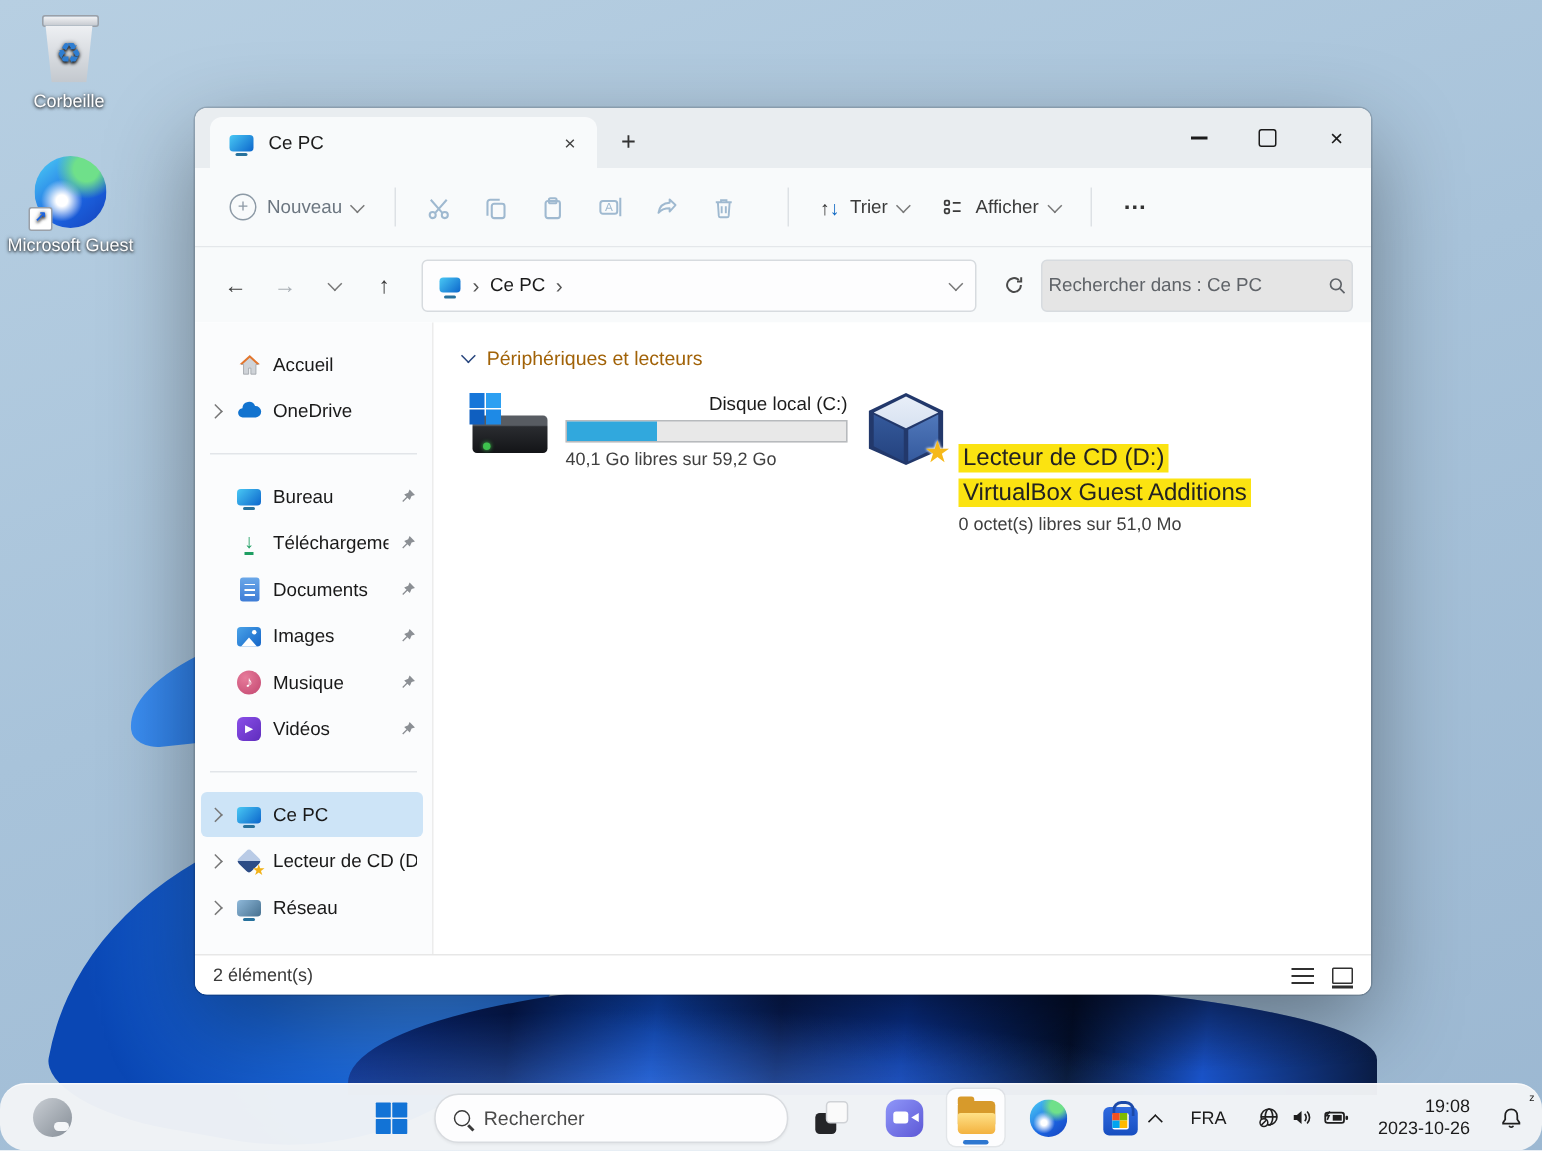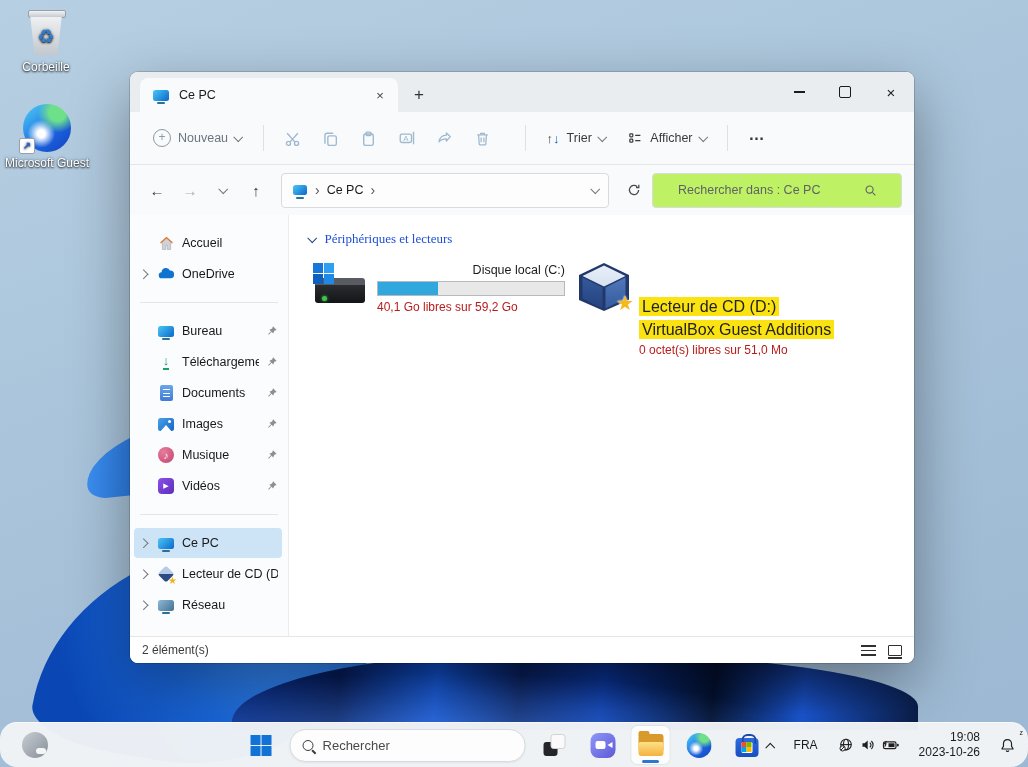--- a/index.html
+++ b/index.html
@@ -63,41 +63,41 @@
   .more-dots{font-size:16px;font-weight:bold;color:#333;letter-spacing:1px;line-height:10px;padding-bottom:6px;}
   .tool-right{margin-left:auto;margin-right:126px;display:flex;align-items:center;gap:4px;}
 
   .addr{height:50px;background:#f8fafb;display:flex;align-items:center;padding:0 12px;gap:3px;flex:none;}
   .nbtn{width:30px;height:30px;display:flex;align-items:center;justify-content:center;border-radius:5px;font-size:15px;color:#3c3c3c;}
   .nbtn.dis{color:#a9afb5;}
   .addr-box{flex:1;height:33px;margin:0 7px;background:#fdfdfe;border:1px solid #d7dbdf;border-radius:4px;
     display:flex;align-items:center;gap:7px;padding:0 10px;font-size:12.5px;color:#1b1b1b;}
   .crumb-sep{color:#555;font-size:14px;}
   .addr-box .spacer{flex:1;}
-  .srch{width:202px;height:33px;background:#bef264;border:1px solid #d7dbdf;border-radius:4px;display:flex;align-items:center;padding:0 23px;}
+  .srch{width:202px;height:33px;background:#e5e5e5;border:1px solid #d7dbdf;border-radius:4px;display:flex;align-items:center;padding:0 2px;}
   .srch input{flex:1;border:none;outline:none;background:transparent;font-size:12.5px;color:#1b1b1b;font-family:inherit;}
   .srch input::placeholder{color:#5f6368;}
 
   .wbody{flex:1;display:flex;background:#fff;min-height:0;}
   .side{width:158px;flex:none;padding-top:12px;background:#fbfcfd;}
   .srow{height:30px;margin:1px 6px 1px 4px;display:flex;align-items:center;gap:7px;padding:0 4px 0 2px;border-radius:4px;font-size:12.5px;color:#191919;}
   .srow.sel{background:#cde4f7;}
   .chev-slot{width:14px;flex:none;display:flex;justify-content:center;}
   .slabel{flex:1;white-space:nowrap;overflow:hidden;}
   .ssep{height:1px;background:#e2e5e9;margin:13px 10px;}
   .pin{flex:none;}
 
   .content{flex:1;border-left:1px solid #ececec;padding:16px 0 0 20px;}
-  .sect{display:flex;align-items:center;gap:9px;font-size:13px;color:#1d4ed8;font-family:Liberation Serif, serif;}
+  .sect{display:flex;align-items:center;gap:9px;font-size:13px;color:#a16207;}
   .tiles{display:flex;margin-top:12px;gap:6px;}
   .tile{display:flex;gap:10px;width:252px;padding:4px;border-radius:4px;}
   .tname{font-size:12.5px;color:#1b1b1b;text-align:right;}
   .tbar{width:186px;height:13px;border:1px solid #b7babd;background:#e8e8e8;margin-top:4px;}
   .tfill{height:100%;background:#31a8dd;}
-  .tfree{font-size:12px;color:#b91c1c;margin-top:4px;}
+  .tfree{font-size:12px;color:#404040;margin-top:4px;}
   .hl{background:#fbe311;color:#222;padding:1px 3px;line-height:1.45;-webkit-box-decoration-break:clone;box-decoration-break:clone;}
   .hlwrap{width:200px;font-size:16px;margin-top:32px;}
 
   .sbar{height:26px;border-top:1px solid #e7e7e7;display:flex;align-items:center;padding:0 12px;font-size:12px;color:#3a3a3a;flex:none;background:#fff;}
   .sbar .right{margin-left:auto;display:flex;gap:12px;align-items:center;}
   .v-list{width:15px;height:11px;background:repeating-linear-gradient(#303030 0 1.7px,transparent 1.7px 4.7px);}
   .v-big{width:12px;height:9px;border:1.5px solid #303030;border-radius:1px;position:relative;}
   .v-big::after{content:"";position:absolute;left:-1px;right:-1px;bottom:-4px;height:1.6px;background:#303030;}
 
   

